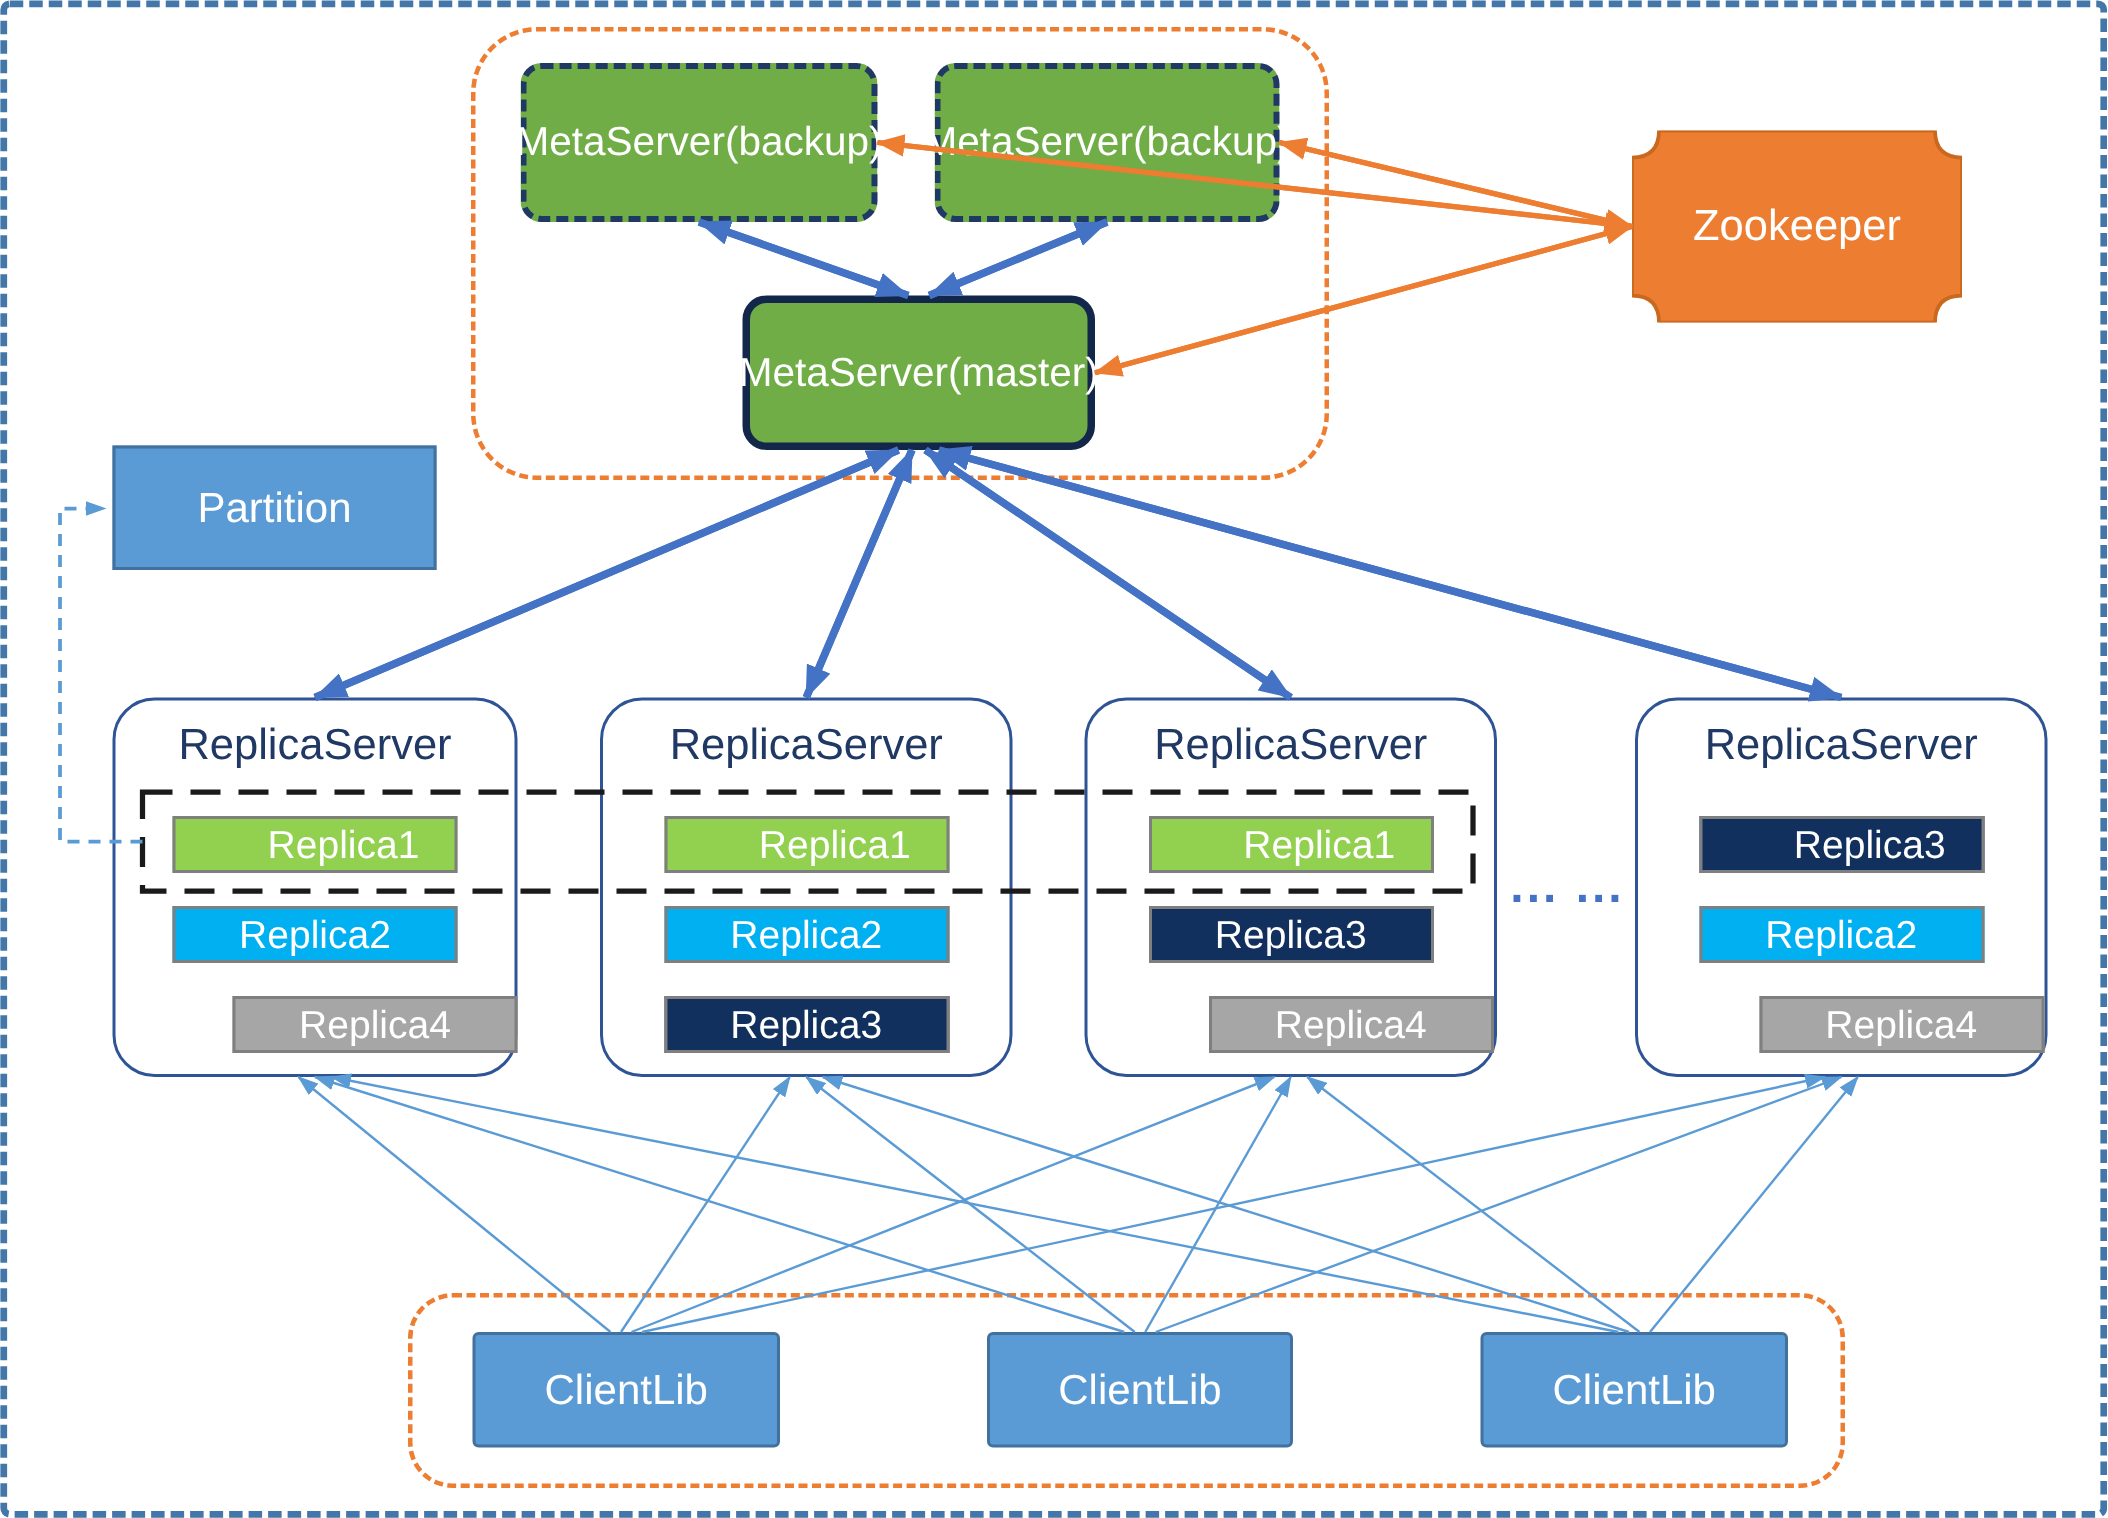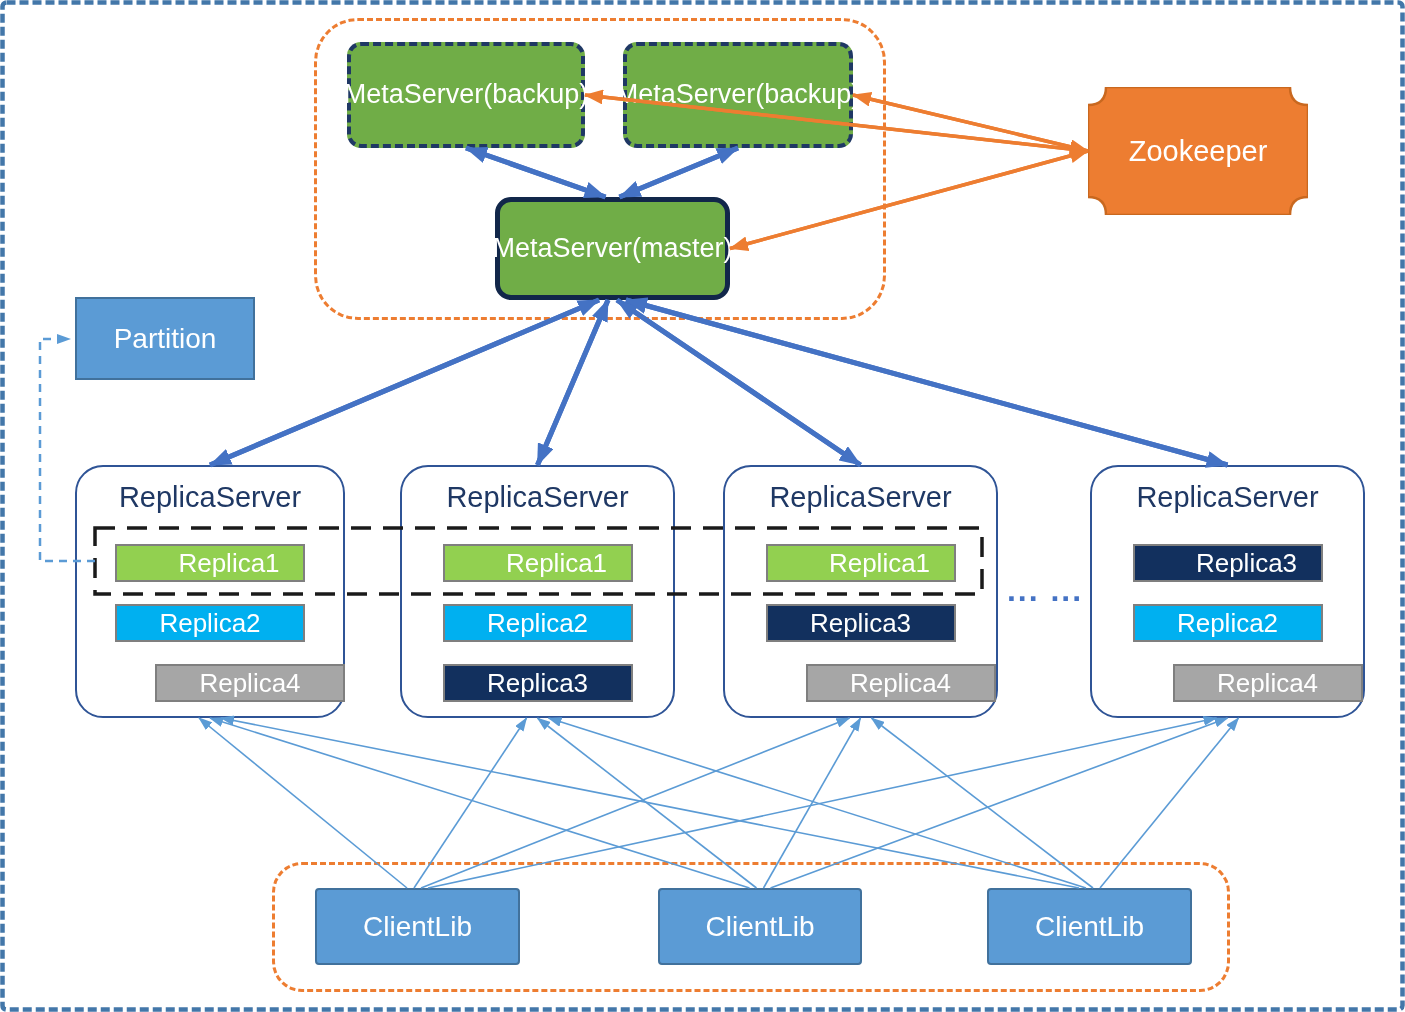--- a/index.html
+++ b/index.html
@@ -30,21 +30,21 @@
   #master {left:495px;top:197px;width:235px;height:103px;border:5.5px solid var(--master-border,#12274A);border-radius:16px;}
 
   
   #zookeeper{left:1088px;top:87px;width:220px;height:128px;}
   #zookeeper svg{display:block;width:100%;height:100%;}
   #zookeeper path{fill:var(--orange,#ED7D31);stroke:var(--orange-border,#C9681F);stroke-width:2.5;}
   #zookeeper .zk-label{position:absolute;inset:0;display:flex;align-items:center;justify-content:center;color:#fff;font-size:29px;}
 
   
   #partition{
-    left:75px;top:297px;width:180px;height:83px;
+    left:75px;top:297px;width:216px;height:83px;
     background:var(--box-blue,#5B9BD5);border:2px solid var(--box-blue-border,#41719C);
     display:flex;align-items:center;justify-content:center;color:#fff;font-size:28px;
   }
 
   
   .rs{top:465px;height:253px;background:#fff;border:2.5px solid var(--rs-border,#2F5496);border-radius:28px;}
   #rs1{left:75px;width:270px;}
   #rs2{left:400px;width:275px;}
   #rs3{left:723px;width:275px;}
   #rs4{left:1090px;width:275px;}

